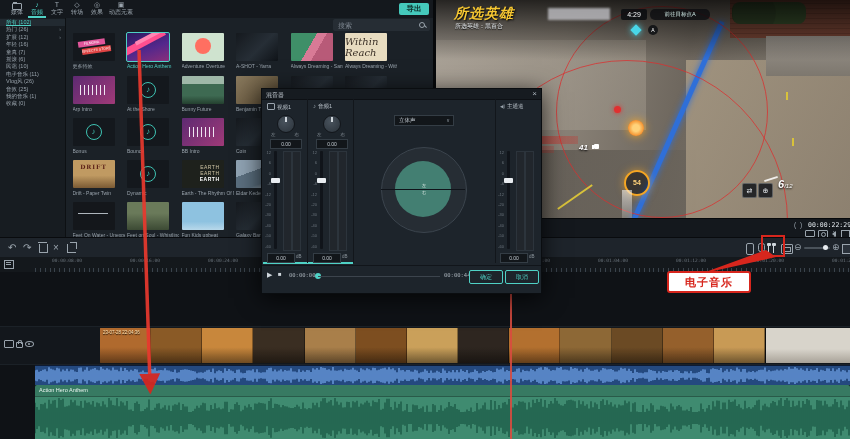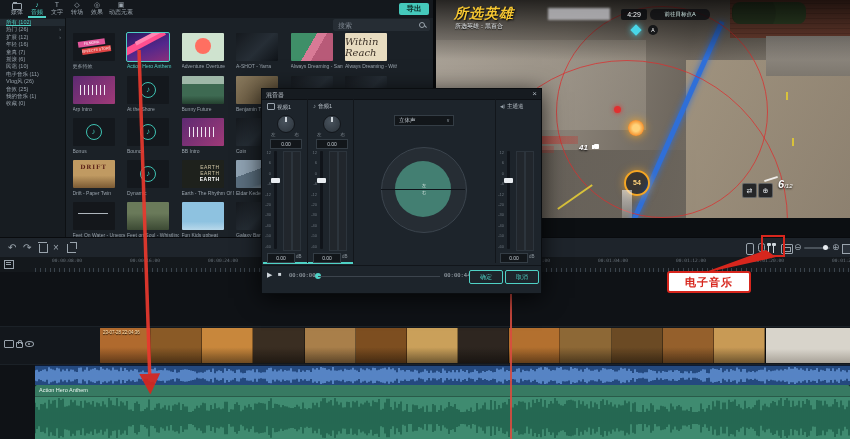--- a/index.html
+++ b/index.html
@@ -390,20 +390,28 @@
     <div class="a" id="elim-label">消灭</div>
     <div class="a elimbar1"></div>
     <div class="a elimbar2"></div>
     <div class="a" id="elim-count">41</div>
     <div class="a thumbup"></div>
     <div class="a abil" style="left:306px;top:183px;">⇄</div>
     <div class="a abil" style="left:322px;top:183px;">⊕</div>
     <div class="a gunline"></div>
     <div class="a" id="ammo"><span class="big">6</span><span class="small">/12</span></div>
   </div>
+  <div class="a" id="pv-transport">
+    <span class="a" id="pv-brackets">( )</span>
+    <span class="a" id="pv-timecode">00:00:22:29</span>
+    <span class="a pvic ic-monitor" style="left:369px;"></span>
+    <span class="a pvic ic-camera" style="left:382px;"></span>
+    <span class="a pvic ic-speaker" style="left:396px;top:12px;"></span>
+    <span class="a pvic ic-expand" style="left:405px;"></span>
+  </div>
 </div>
 
 <div class="a" id="toolbar">
   <span class="a tbic" style="left:8px;">↶</span>
   <span class="a tbic" style="left:23px;">↷</span>
   <span class="a trash" style="position:absolute;left:39px;"></span>
   <span class="a tbic" style="left:53px;">×</span>
   <span class="a cropic" style="position:absolute;left:67px;"></span>
 
   <span class="a phoneic" style="position:absolute;left:746px;"></span>

